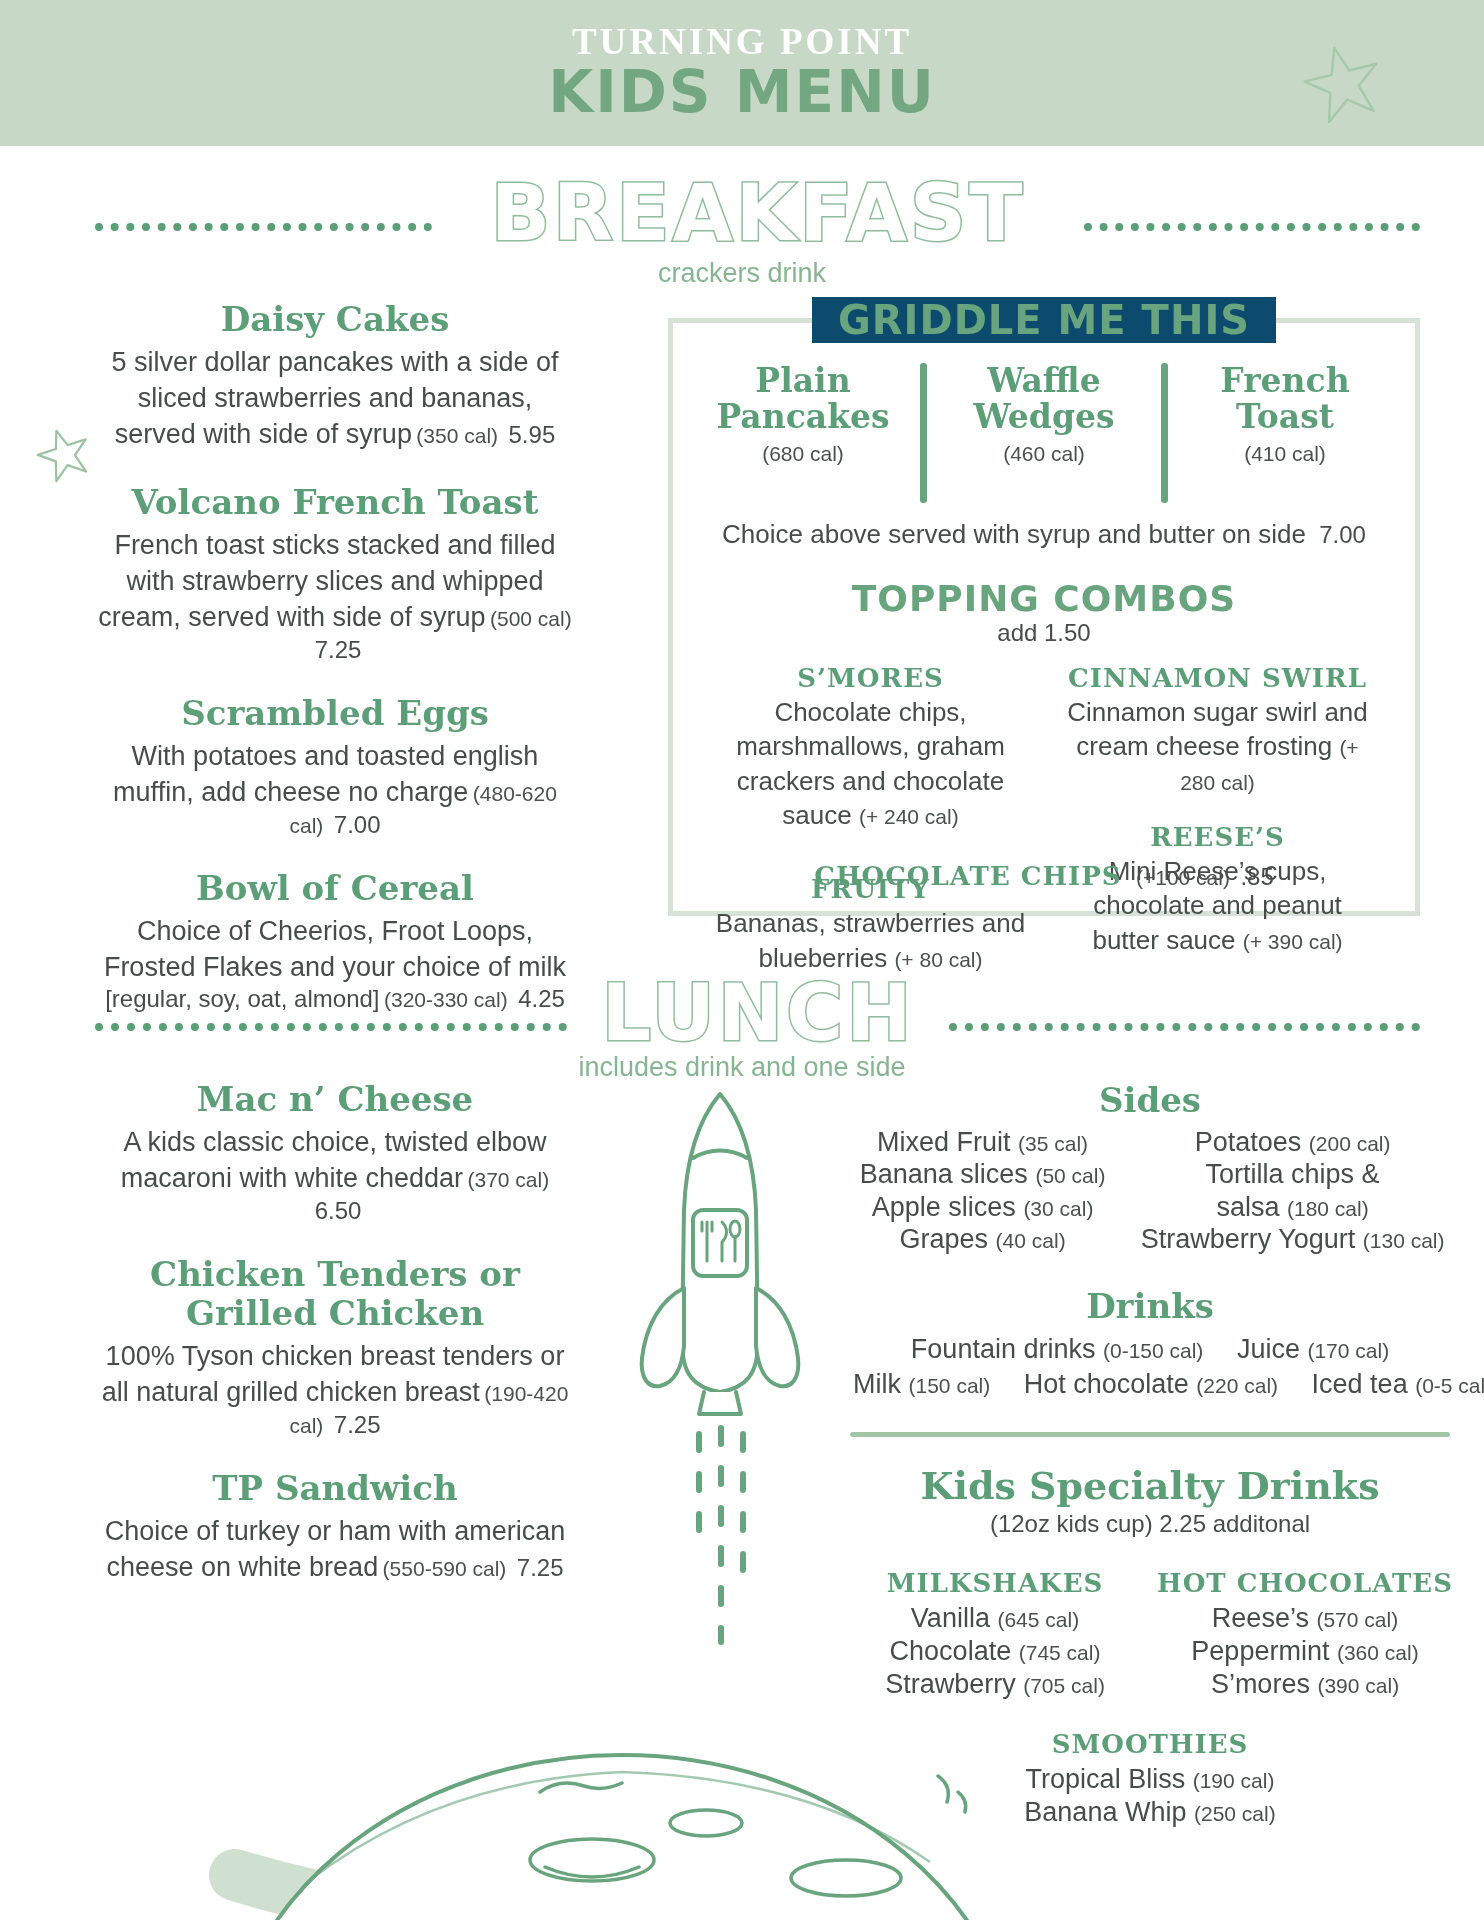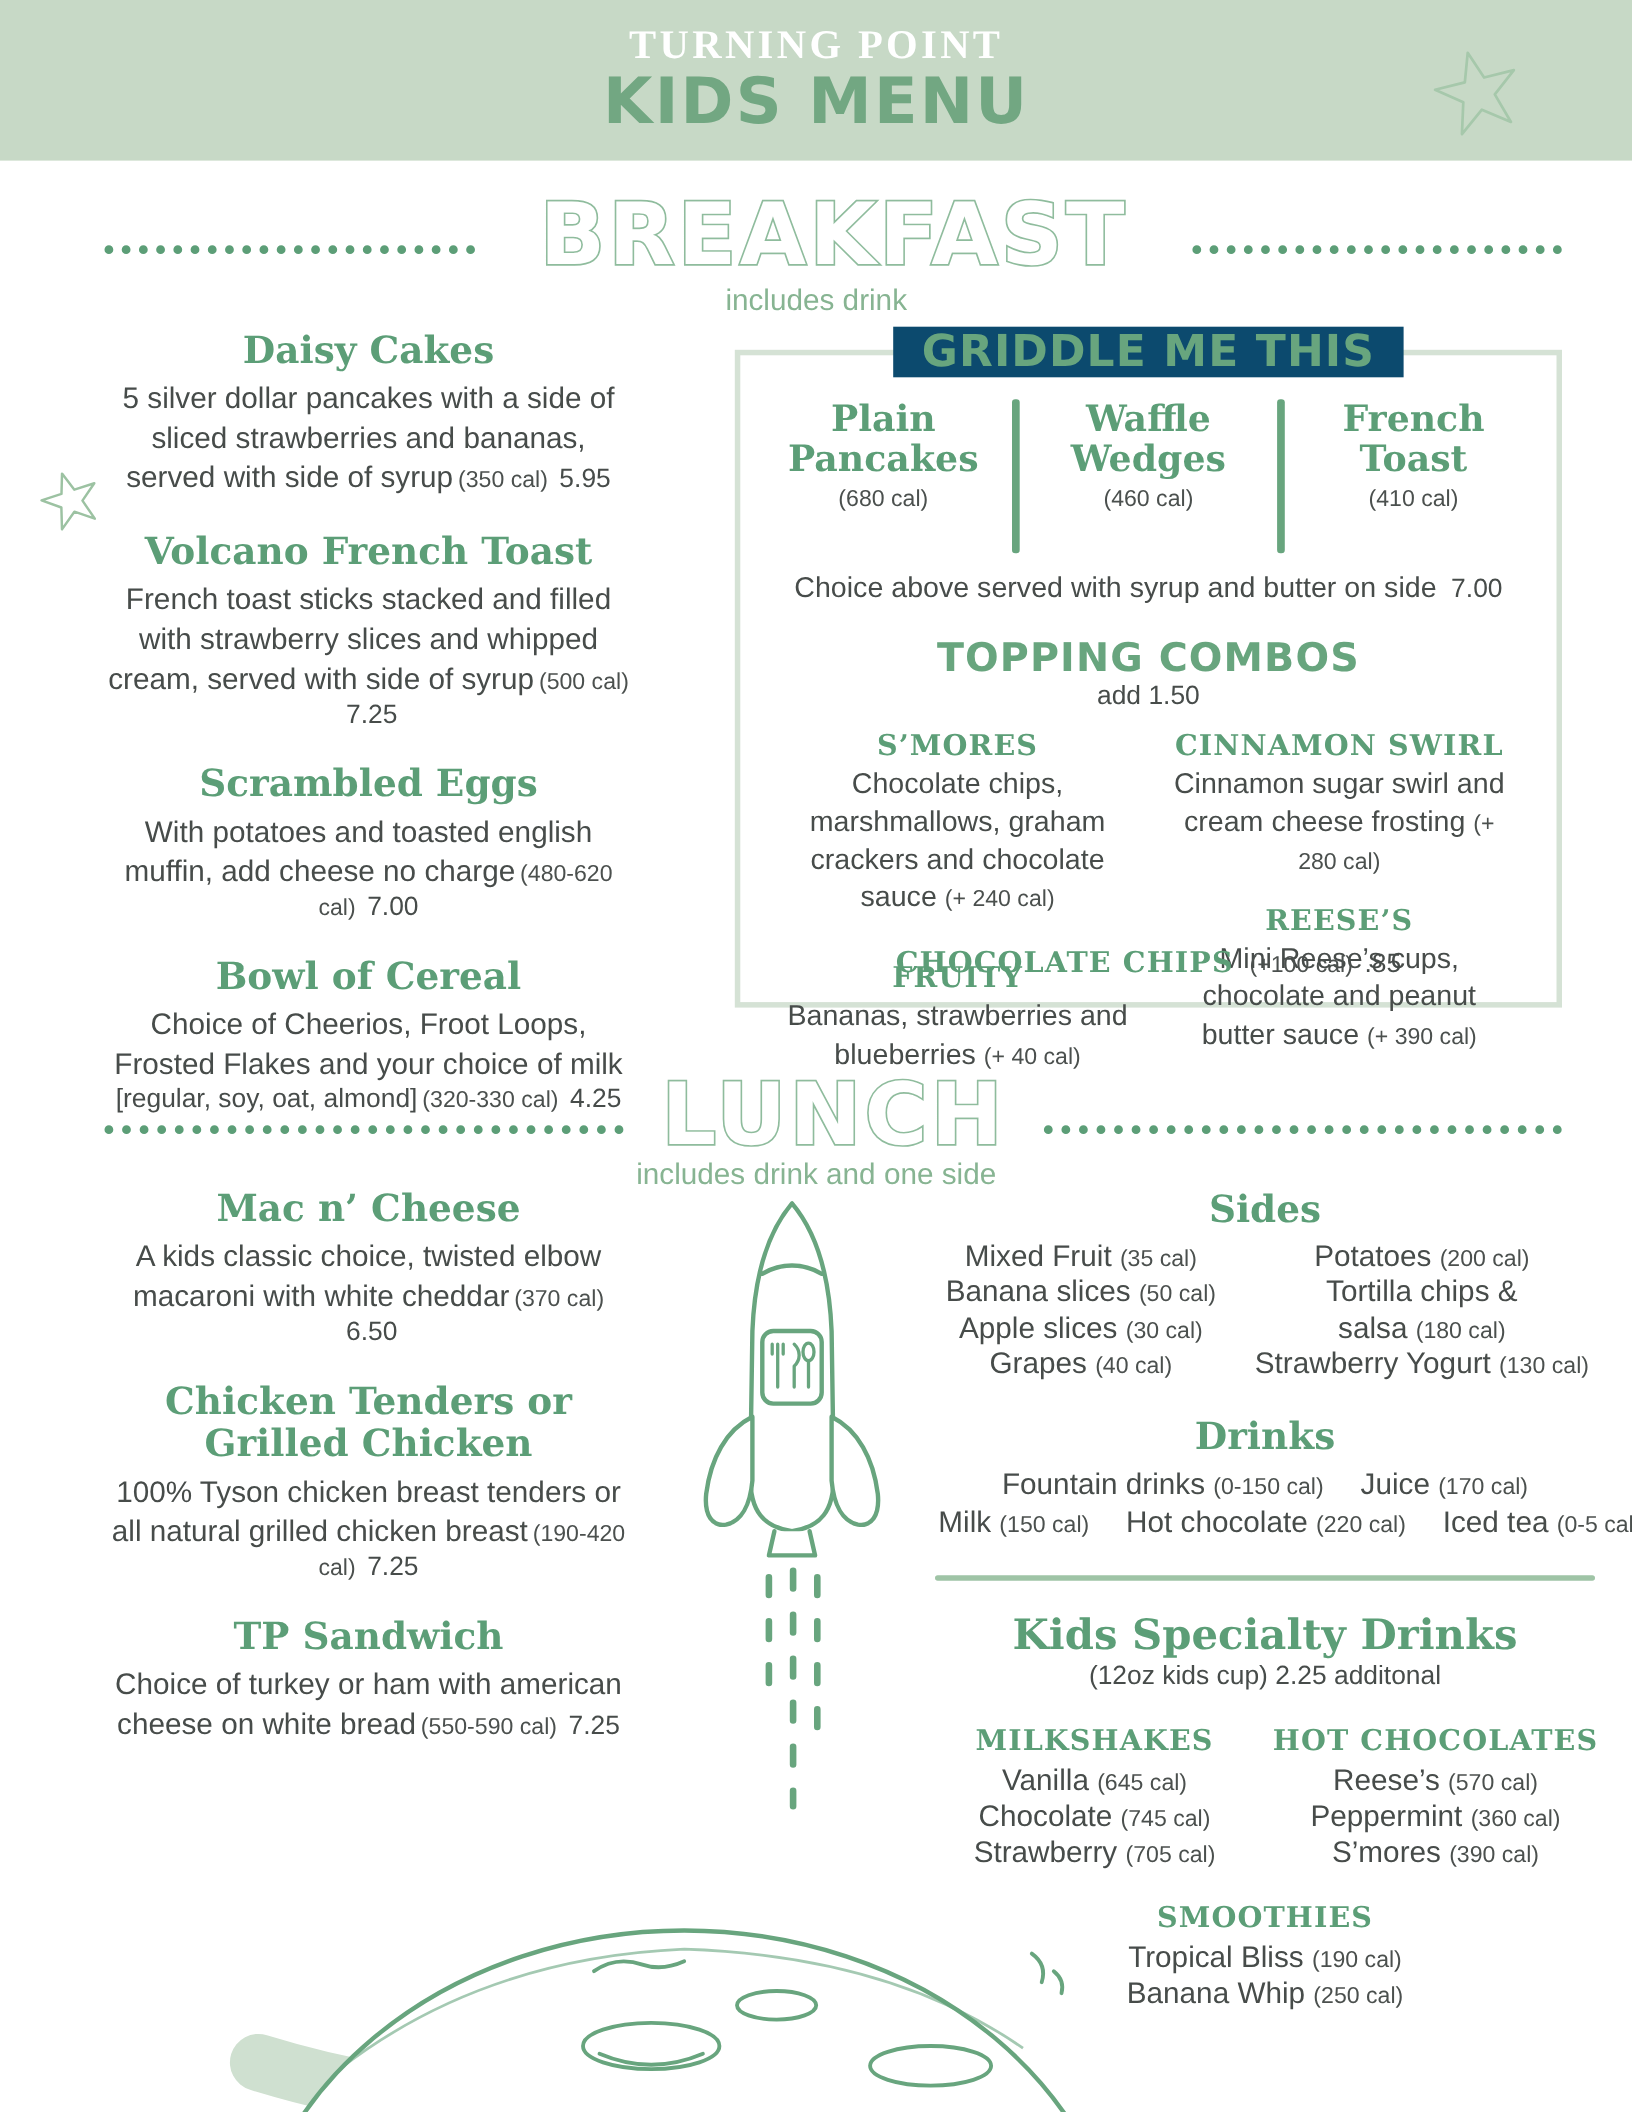--- a/index.html
+++ b/index.html
@@ -108,21 +108,21 @@
     </svg>
   </div>
 
   <div class="sec-head bf">
     <div class="dots"></div>
     <svg class="outline-svg" width="600" height="92" viewBox="0 0 600 92">
       <text x="50%" y="72" text-anchor="middle" font-family="DejaVu Sans, sans-serif" font-size="78" font-weight="bold" letter-spacing="3" fill="#ffffff" stroke="#8fbc9d" stroke-width="3" paint-order="stroke">BREAKFAST</text>
     </svg>
     <div class="dots"></div>
   </div>
-  <div class="sec-sub sub-bf">includes drink</div>
+  <div class="sec-sub sub-bf">crackers drink</div>
 
   <svg class="margin-star" width="56" height="56" viewBox="0 0 100 100">
     <polygon points="50,6 61,37 95,37 68,58 78,92 50,71 22,92 32,58 5,37 39,37" fill="none" stroke="#9cc2a2" stroke-width="4" stroke-linejoin="round"></polygon>
   </svg>
 
   <div class="col-left-bf">
 
     <div class="item">
       <h3>Daisy Cakes</h3>
       <p><span class="desc">5 silver dollar pancakes with a side of sliced strawberries and bananas, served with side of syrup</span>
@@ -189,21 +189,21 @@
           <span class="clabel">S’MORES</span>
           <span class="cdesc">
             <span>Chocolate chips, marshmallows, graham crackers and chocolate sauce</span>
             <span class="cal">(+ 240 cal)</span>
           </span>
         </div>
         <div class="combo sp-lg">
           <span class="clabel">FRUITY</span>
           <span class="cdesc">
             <span>Bananas, strawberries and blueberries</span>
-            <span class="cal">(+ 40 cal)</span>
+            <span class="cal">(+ 80 cal)</span>
           </span>
         </div>
       </div>
       <div class="combo-col">
         <div class="combo">
           <span class="clabel">CINNAMON SWIRL</span>
           <span class="cdesc">
             <span>Cinnamon sugar swirl and cream cheese frosting</span>
             <span class="cal">(+ 280 cal)</span>
           </span>

